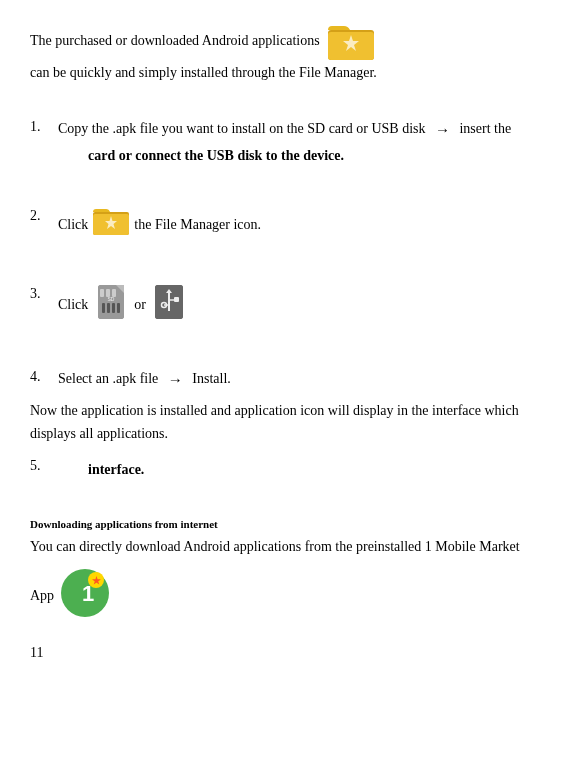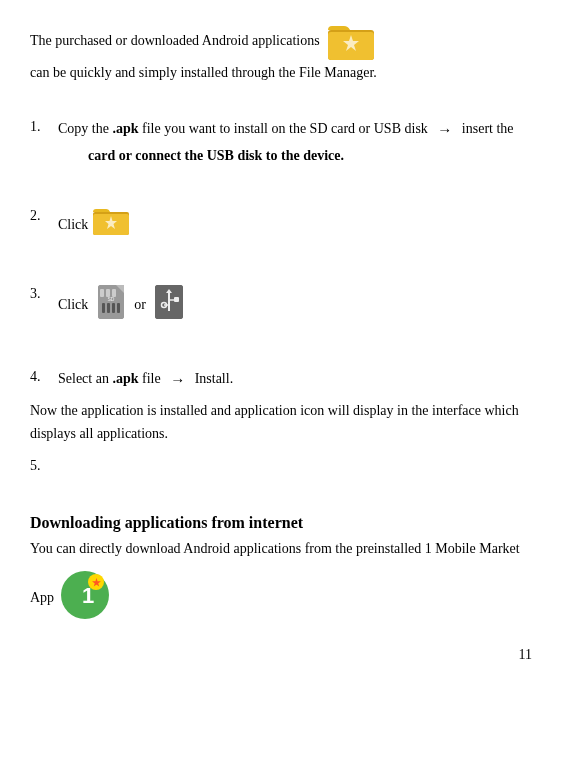--- a/index.html
+++ b/index.html
@@ -67,32 +67,32 @@
     }
     .market-icon {
       width: 50px;
       height: 50px;
       display: inline-block;
     }
     .arrow {
       margin: 0 6px;
       font-size: 15px;
     }
-    .bold { font-weight: bold; }
+    .bold { font-weight: normal; }
     .section-heading {
       font-weight: bold;
       margin-bottom: 6px;
-      font-size: 16px;
+      font-size: 11px;
     }
     .paragraph {
       line-height: 1.6;
       margin-bottom: 10px;
     }
     .page-number {
-      text-align: right;
+      text-align: left;
       margin-top: 20px;
       font-size: 14px;
     }
     .app-line {
       display: flex;
       align-items: center;
       flex-wrap: wrap;
       line-height: 1.6;
       margin-bottom: 10px;
     }
@@ -137,20 +137,21 @@
     <div class="icon-row">
       <span>Click</span>
       <span>
         <svg class="folder-icon-sm" viewBox="0 0 38 32" xmlns="http://www.w3.org/2000/svg">
           <rect x="1" y="7" width="36" height="23" rx="2" ry="2" fill="#d4a017"></rect>
           <path d="M1 7 Q1 4 4 4 L14 4 Q17 4 18 7 Z" fill="#e8b820"></path>
           <rect x="1" y="9" width="36" height="21" rx="2" ry="2" fill="#f0c030"></rect>
           <polygon points="19,11 20.5,16 25,16 21.5,19 23,24 19,21 15,24 16.5,19 13,16 17.5,16" fill="#fff" opacity="0.7"></polygon>
         </svg>
       </span>
+      <span>the File Manager icon.</span>
     </div>
   </div>
 </div>
 
 <div class="spacer" style="height:12px;"></div>
 
 <div style="display:flex; align-items:flex-start; margin-bottom:10px; line-height:1.6;">
   <span class="list-num">3.</span>
   <div class="list-content">
     <div class="icon-row">
@@ -200,20 +201,21 @@
   <div class="list-content">
     <span>Select an <span class="bold">.apk</span> file <span class="arrow">→</span> Install.</span>
   </div>
 </div>
 
 <p class="paragraph">Now the application is installed and application icon will display in the interface which displays all applications.</p>
 
 <div style="display:flex; align-items:flex-start; margin-bottom:10px; line-height:1.6;">
   <span class="list-num">5.</span>
   <div class="list-content">
+    <div class="sub-line">interface.</div>
   </div>
 </div>
 
 <div class="spacer" style="height:10px;"></div>
 
 <p class="section-heading">Downloading applications from internet</p>
 
 <p class="paragraph">You can directly download Android applications from the preinstalled 1 Mobile Market</p>
 
 <div class="app-line">

